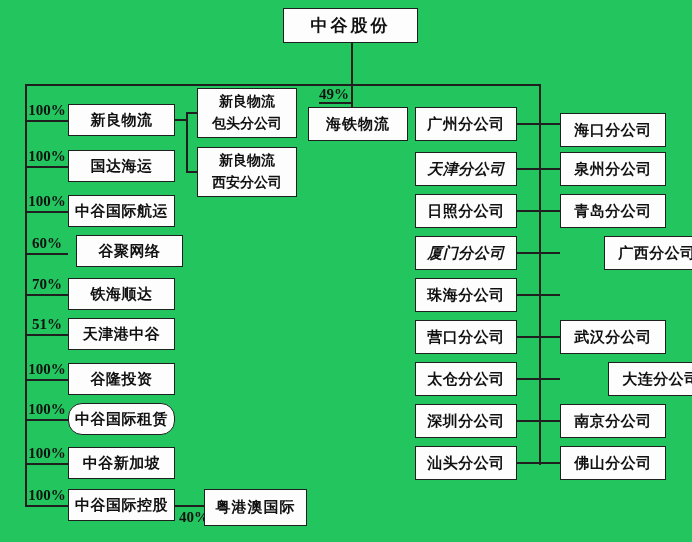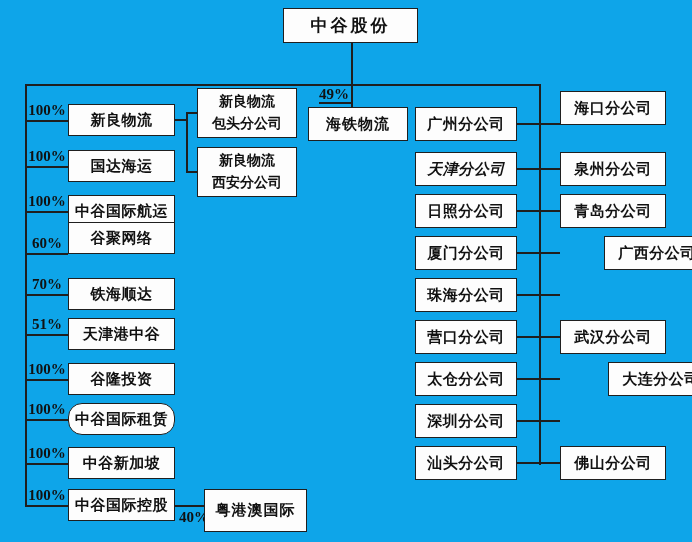--- a/index.html
+++ b/index.html
@@ -1,32 +1,32 @@
 <!DOCTYPE html>
 <html><head>
 <meta charset="utf-8">
 <style>
   html,body{margin:0;padding:0;background:#ffffff;}
   #canvas{
-    position:relative;width:692px;height:542px;background:#0ea5e9;
+    position:relative;width:692px;height:542px;background:#22c55e;
     font-family:"Liberation Serif","DejaVu Serif",serif;color:#111;
     overflow:hidden;
   }
   .box{
     position:absolute;border:1.5px solid #1f1f1f;background:#fdfdfd;
     display:flex;align-items:center;justify-content:center;
     font-weight:700;text-align:center;box-sizing:border-box;
   }
   .root-box{width:135px;height:35px;font-size:17px;letter-spacing:3px;}
   .left-box{left:68px;width:107px;height:32px;font-size:15px;letter-spacing:0.5px;}
   .mid-box{left:197px;width:100px;height:50px;font-size:14px;line-height:1.55;flex-direction:column;}
   .hetie-box{left:308px;width:100px;height:34px;font-size:15px;letter-spacing:1px;}
   .colA-box{left:415px;width:102px;height:34px;font-size:15px;letter-spacing:0.5px;}
   .colB-box{left:560px;width:106px;height:34px;font-size:15px;letter-spacing:0.5px;}
-  .yga-box{left:204px;width:103px;height:43px;font-size:15px;letter-spacing:1px;font-family:Liberation Mono, monospace;}
+  .yga-box{left:204px;width:103px;height:37px;font-size:15px;letter-spacing:1px;font-family:Liberation Mono, monospace;}
   .hline,.vline{position:absolute;background:#1f1f1f;}
   .hline{height:2px;}
   .vline{width:2px;}
   .pct{
     position:absolute;width:42px;text-align:center;
     font-size:15px;font-weight:700;color:#111;height:17px;line-height:17px;
   }
 </style>
 </head>
 <body>
@@ -47,21 +47,21 @@
   <div class="hline" style="left:25px;top:166px;width:43px;"></div>
   <div class="pct" style="left:26px;top:148px;">100%</div>
   <div class="box left-box" style="top:150px;">国达海运</div>
 
   <div class="hline" style="left:25px;top:211px;width:43px;"></div>
   <div class="pct" style="left:26px;top:193px;">100%</div>
   <div class="box left-box" style="top:195px;">中谷国际航运</div>
 
   <div class="hline" style="left:25px;top:253px;width:43px;"></div>
   <div class="pct" style="left:26px;top:235px;">60%</div>
-  <div class="box left-box" style="top:222px;">谷聚网络</div>
+  <div class="box left-box" style="top:235px;margin-left:8px;">谷聚网络</div>
 
   <div class="hline" style="left:25px;top:294px;width:43px;"></div>
   <div class="pct" style="left:26px;top:276px;">70%</div>
   <div class="box left-box" style="top:278px;text-align:center;">铁海顺达</div>
 
   <div class="hline" style="left:25px;top:334px;width:43px;"></div>
   <div class="pct" style="left:26px;top:316px;">51%</div>
   <div class="box left-box" style="top:318px;">天津港中谷</div>
 
   <div class="hline" style="left:25px;top:379px;width:43px;"></div>
@@ -92,47 +92,48 @@
     <span>新良物流</span>
     <span>西安分公司</span>
   </div>
 
   <div class="pct" style="left:313px;top:86px;">49%</div>
   <div class="hline" style="left:319px;top:102px;width:33px;"></div>
   <div class="box colA-box" style="top:107px;">广州分公司</div>
 
   <div class="box hetie-box" style="top:107px;">海铁物流</div>
   <div class="hline" style="left:517px;top:123px;width:43px;"></div>
-  <div class="box colB-box" style="top:91px;">海口分公司</div>
+  <div class="box colB-box" style="top:113px;">海口分公司</div>
 
   <div class="box colA-box" style="top:152px;font-style:italic;">天津分公司</div>
   <div class="hline" style="left:517px;top:168px;width:43px;"></div>
   <div class="box colB-box" style="top:152px;">泉州分公司</div>
 
   <div class="box colA-box" style="top:194px;">日照分公司</div>
   <div class="hline" style="left:517px;top:210px;width:43px;"></div>
   <div class="box colB-box" style="top:194px;">青岛分公司</div>
 
-  <div class="box colA-box" style="top:236px;">厦门分公司</div>
+  <div class="box colA-box" style="top:236px;font-style:italic;">厦门分公司</div>
   <div class="hline" style="left:517px;top:252px;width:43px;"></div>
   <div class="box colB-box" style="top:236px;margin-left:44px;">广西分公司</div>
 
   <div class="box colA-box" style="top:278px;">珠海分公司</div>
   <div class="hline" style="left:517px;top:294px;width:43px;"></div>
 
   <div class="box colA-box" style="top:320px;">营口分公司</div>
   <div class="hline" style="left:517px;top:336px;width:43px;"></div>
   <div class="box colB-box" style="top:320px;">武汉分公司</div>
 
   <div class="box colA-box" style="top:362px;">太仓分公司</div>
   <div class="hline" style="left:517px;top:378px;width:43px;"></div>
   <div class="box colB-box" style="top:362px;margin-left:48px;">大连分公司</div>
 
   <div class="box colA-box" style="top:404px;">深圳分公司</div>
   <div class="hline" style="left:517px;top:420px;width:43px;"></div>
+  <div class="box colB-box" style="top:404px;">南京分公司</div>
 
   <div class="box colA-box" style="top:446px;">汕头分公司</div>
   <div class="hline" style="left:517px;top:462px;width:43px;"></div>
   <div class="box colB-box" style="top:446px;">佛山分公司</div>
 
   <div class="hline" style="left:175px;top:505px;width:29px;"></div>
   <div class="pct" style="left:173px;top:509px;">40%</div>
   <div class="box yga-box" style="top:489px;">粤港澳国际</div>
 
 </div>

